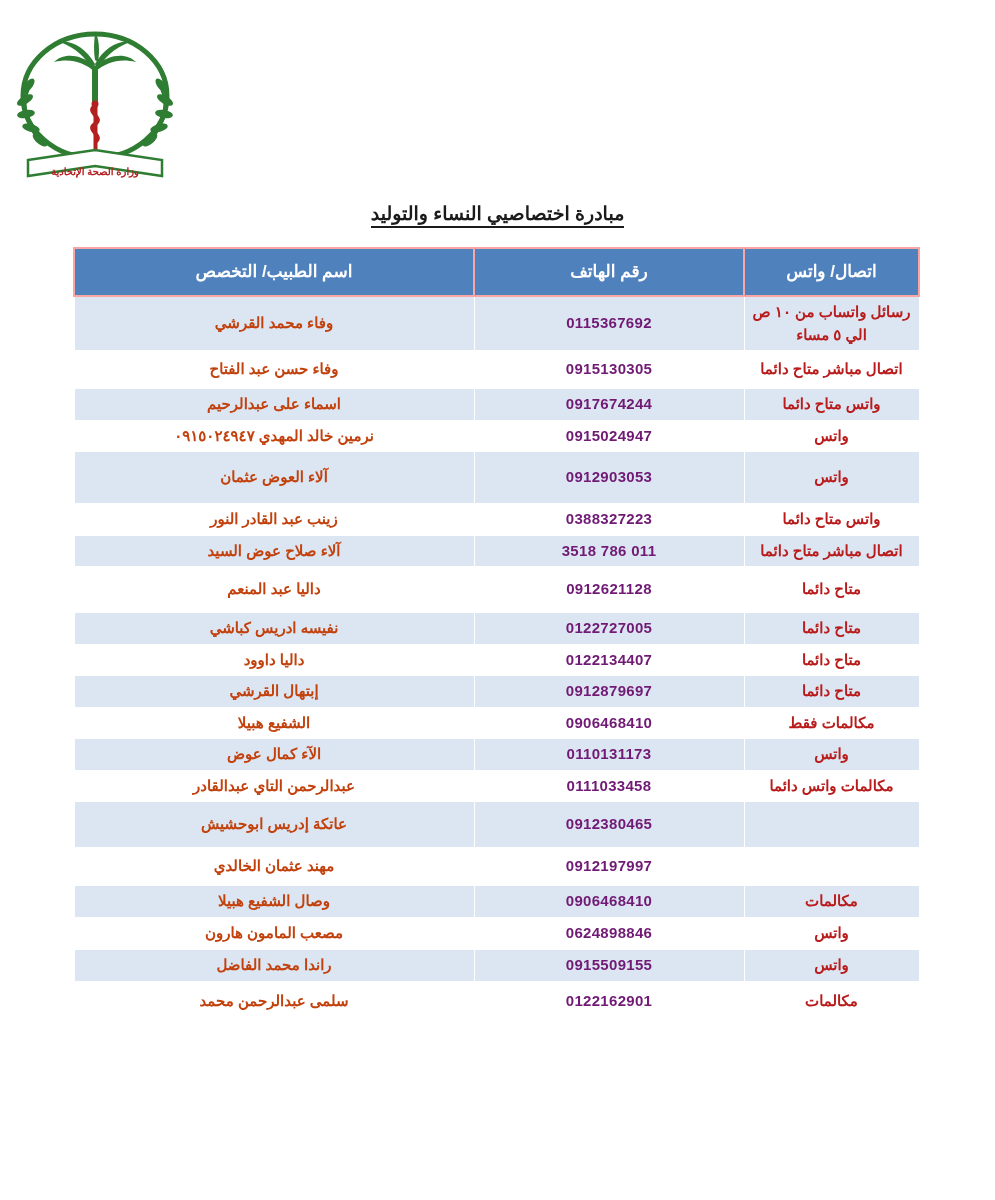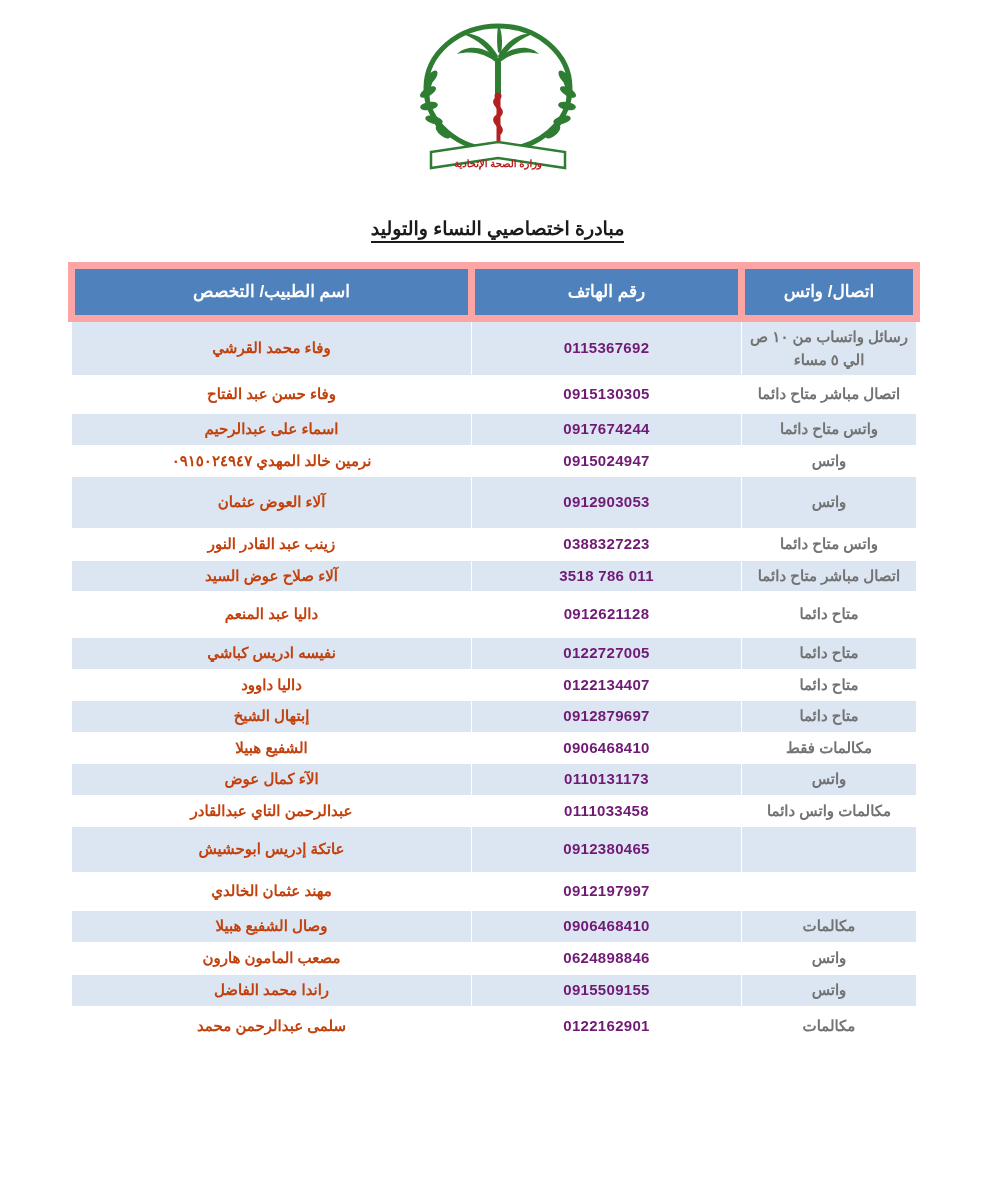--- a/index.html
+++ b/index.html
@@ -18,37 +18,37 @@
     position: relative;
     width: 995px;
     height: 1200px;
     background: #ffffff;
   }
 
   
   .logo-wrap {
     width: 100%;
     display: flex;
-    justify-content: center;
-    padding-top: 16px;
+    justify-content: flex-end;
+    padding-top: 24px;
   }
   .logo {
     width: 190px;
     height: 165px;
     position: relative;
   }
   .logo svg { display: block; }
 
   
   .title {
     text-align: center;
     font-size: 19px;
     font-weight: bold;
     color: #1b1b1b;
-    margin-top: 36px;
+    margin-top: 13px;
     letter-spacing: 0;
   }
   .title span {
     border-bottom: 2px solid #1b1b1b;
     padding-bottom: 2px;
   }
 
   
   .table-wrap {
     margin: 22px auto 0 auto;
@@ -67,41 +67,41 @@
     font-weight: bold;
     vertical-align: middle;
     text-align: center;
     line-height: 1.5;
   }
   table.doctors thead th {
     background: #4f81bd;
     color: #ffffff;
     font-size: 17px;
     height: 38px;
-    border: 7px solid #fca5a5;
+    border: 2px solid #fca5a5;
   }
   col.c-name  { width: 400px; }
   col.c-phone { width: 270px; }
   col.c-contact { width: 175px; }
 
   tr.band-a td { background: #dce6f2; }
   tr.band-b td { background: #ffffff; }
 
   td.name {
     text-align: center;
     color: #c2410c;
   }
   td.phone {
     text-align: center;
     color: #701a75;
     letter-spacing: 0.3px;
   }
   td.contact {
     text-align: center;
-    color: #737373;
+    color: #b91c1c;
     font-size: 14px;
   }
   td.empty { }
 </style>
 </head>
 <body>
 
 <div class="page">
 
   <div class="logo-wrap">
@@ -217,21 +217,21 @@
             <td class="name">نفيسه ادريس كباشي</td>
           </tr>
           <tr class="band-b" style="height: 28px;">
             <td class="contact">متاح دائما</td>
             <td class="phone">0122134407</td>
             <td class="name">داليا داوود</td>
           </tr>
           <tr class="band-a" style="height: 28px;">
             <td class="contact">متاح دائما</td>
             <td class="phone">0912879697</td>
-            <td class="name">إبتهال الشيخ</td>
+            <td class="name">إبتهال القرشي</td>
           </tr>
           <tr class="band-b" style="height: 24px;">
             <td class="contact">مكالمات فقط</td>
             <td class="phone">0906468410</td>
             <td class="name">الشفيع هبيلا</td>
           </tr>
           <tr class="band-a" style="height: 24px;">
             <td class="contact">واتس</td>
             <td class="phone">0110131173</td>
             <td class="name">الآء كمال عوض</td>

